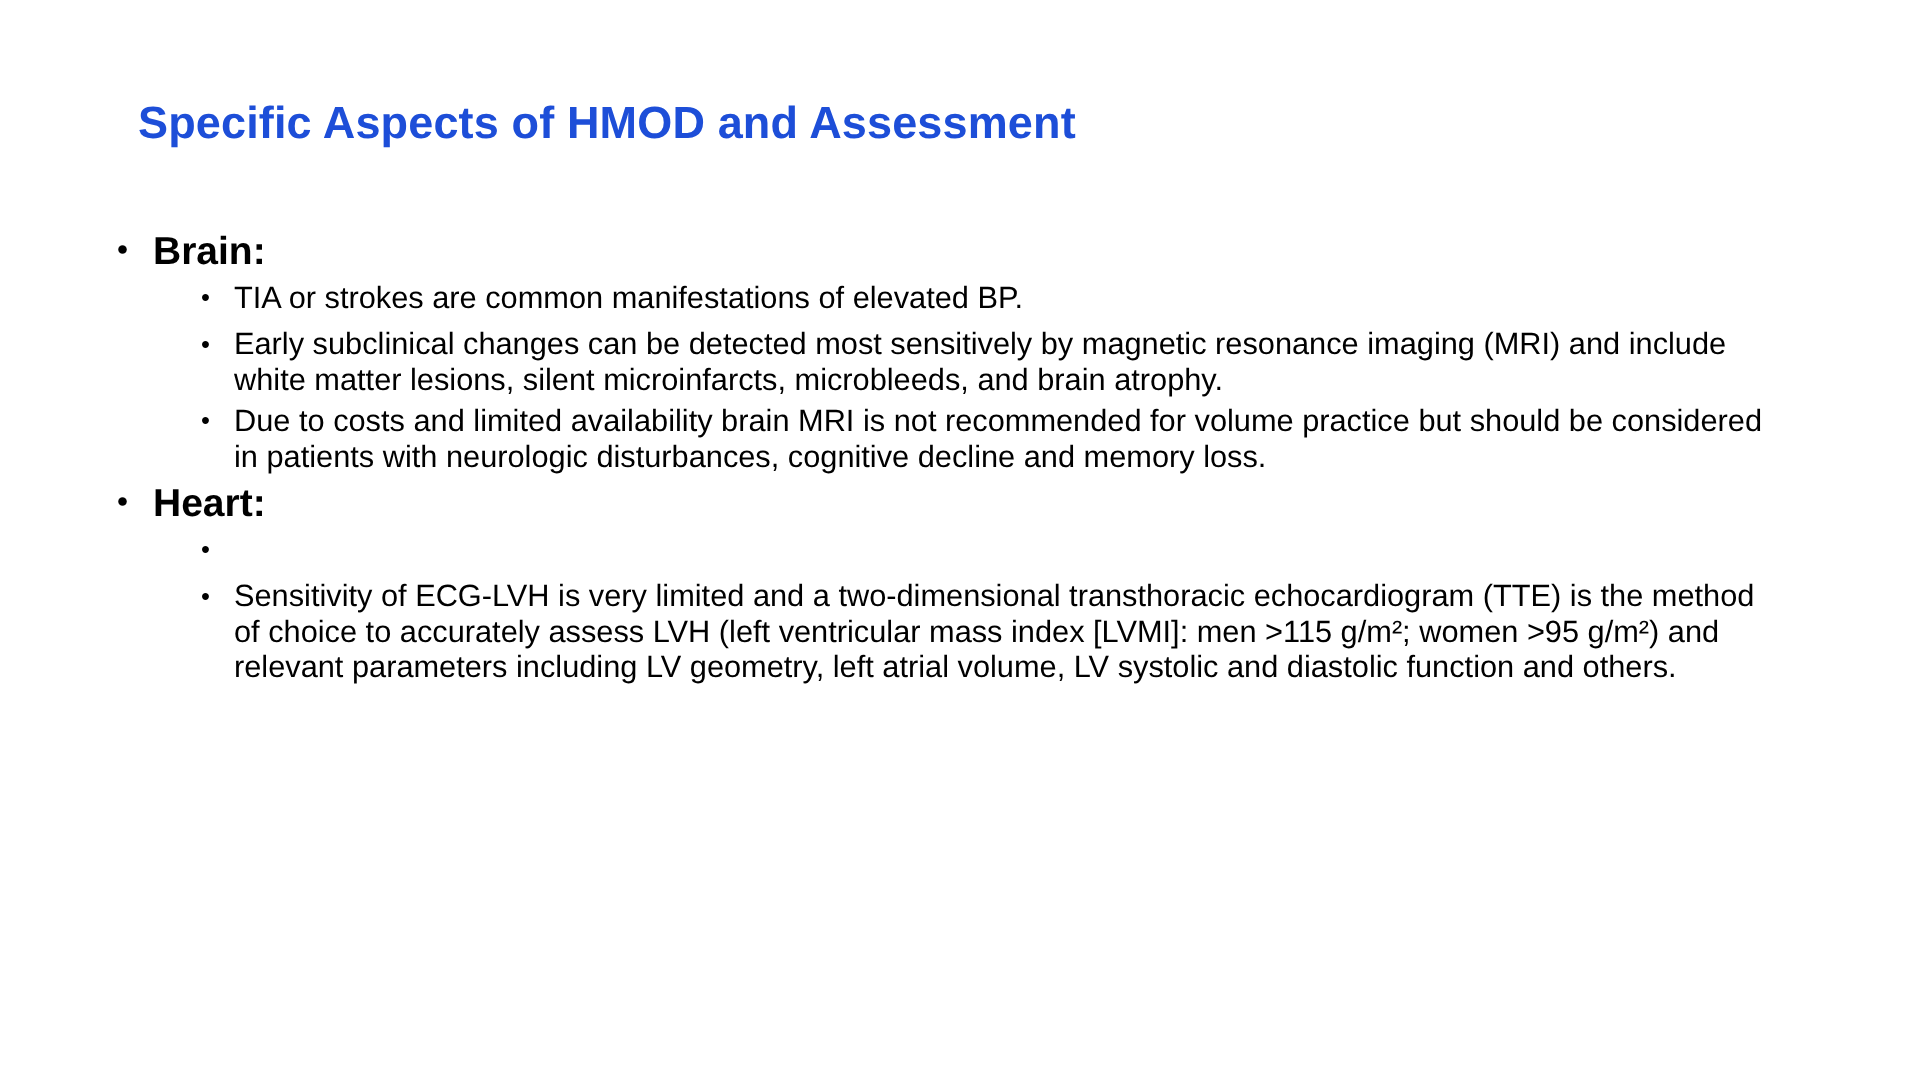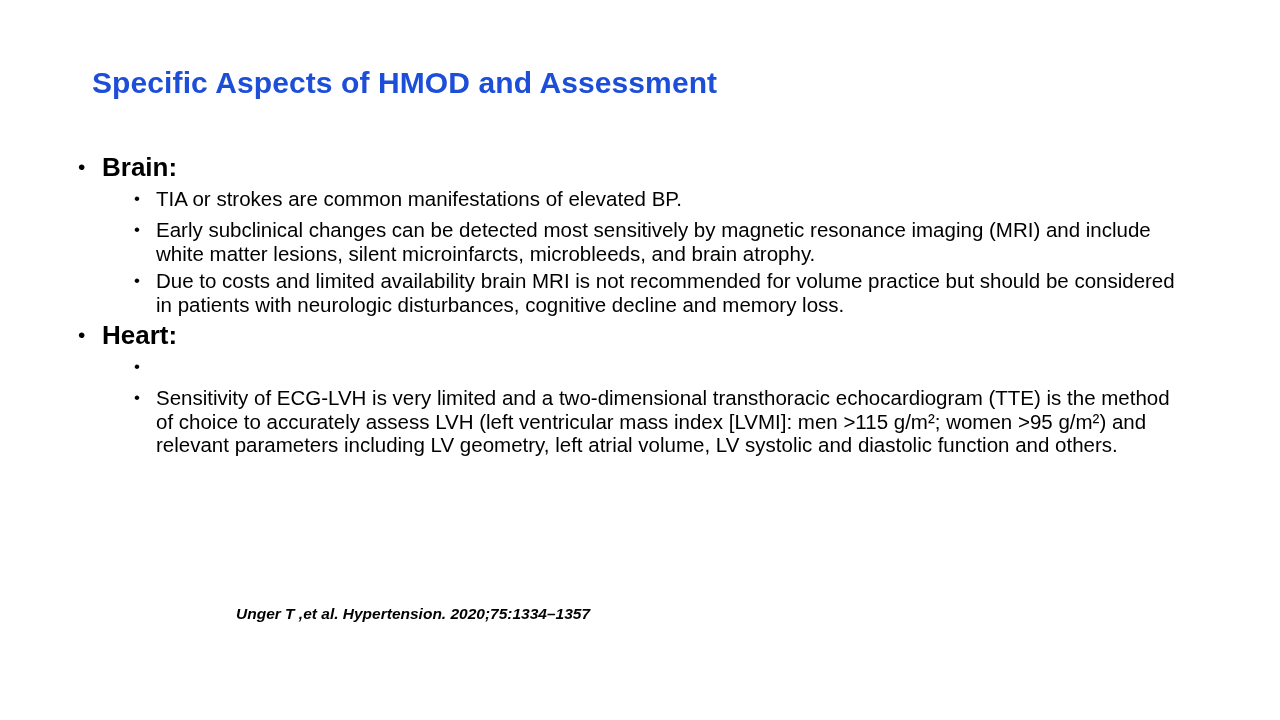--- a/index.html
+++ b/index.html
@@ -125,15 +125,14 @@
         <span class="l2-bullet">•</span>
       </div>
       <div class="l2-item">
         <span class="l2-bullet">•</span>
         <span class="l2-text">Sensitivity of ECG-LVH is very limited and a two-dimensional transthoracic echocardiogram (TTE) is the method of choice to accurately assess LVH (left ventricular mass index [LVMI]: men &gt;115 g/m²; women &gt;95 g/m²) and relevant parameters including LV geometry, left atrial volume, LV systolic and diastolic function and others.</span>
       </div>
     </div>
 
   </div>
 
-  <div class="citation">Unger T ,et al. Hypertension. 2020;75:1334–1357</div>
 
 </div>
 
 </body></html>

